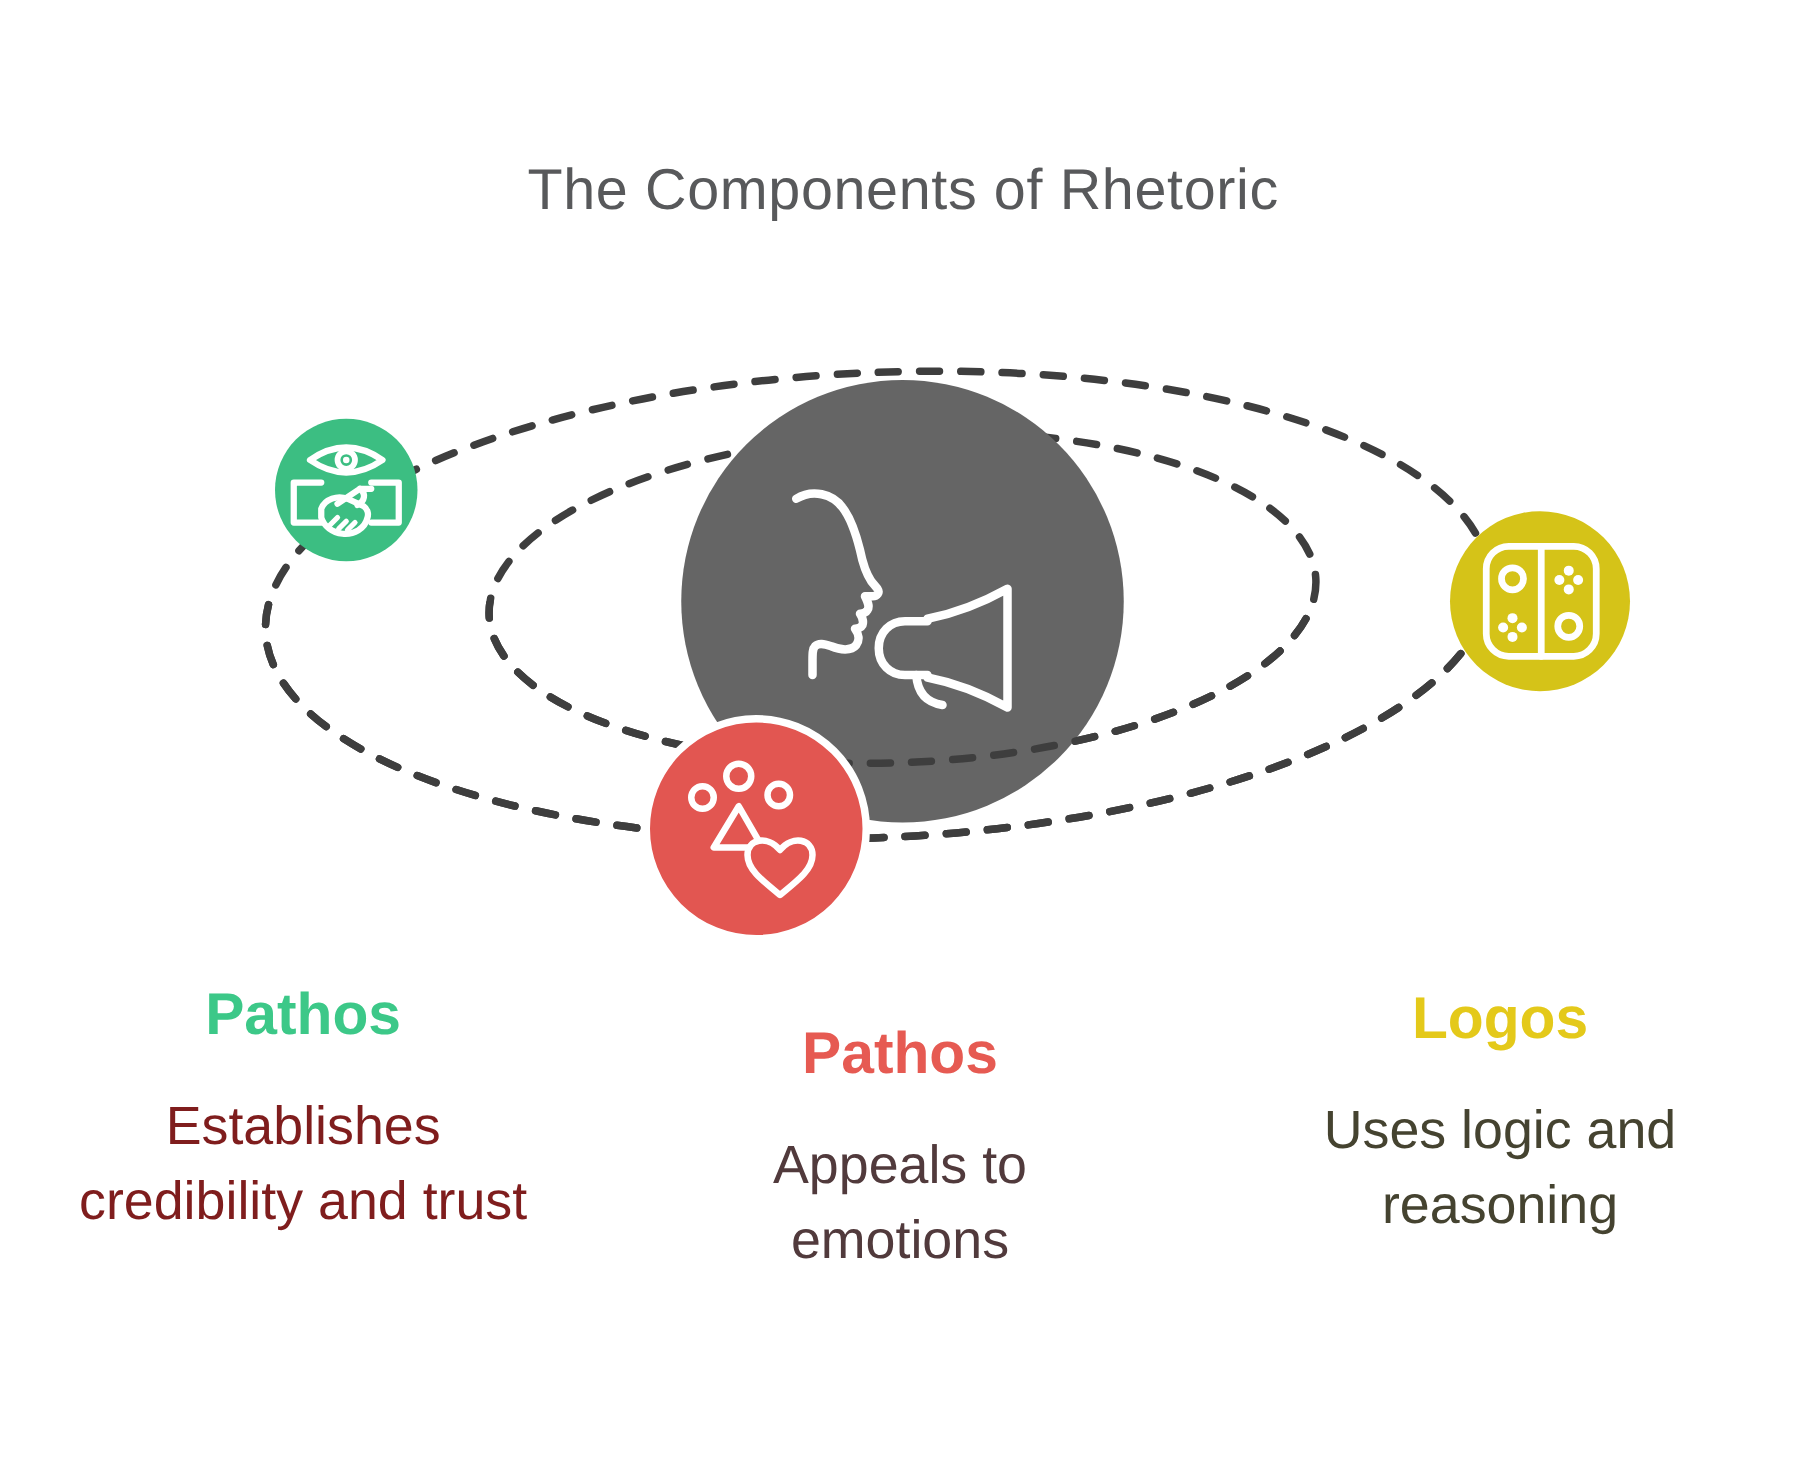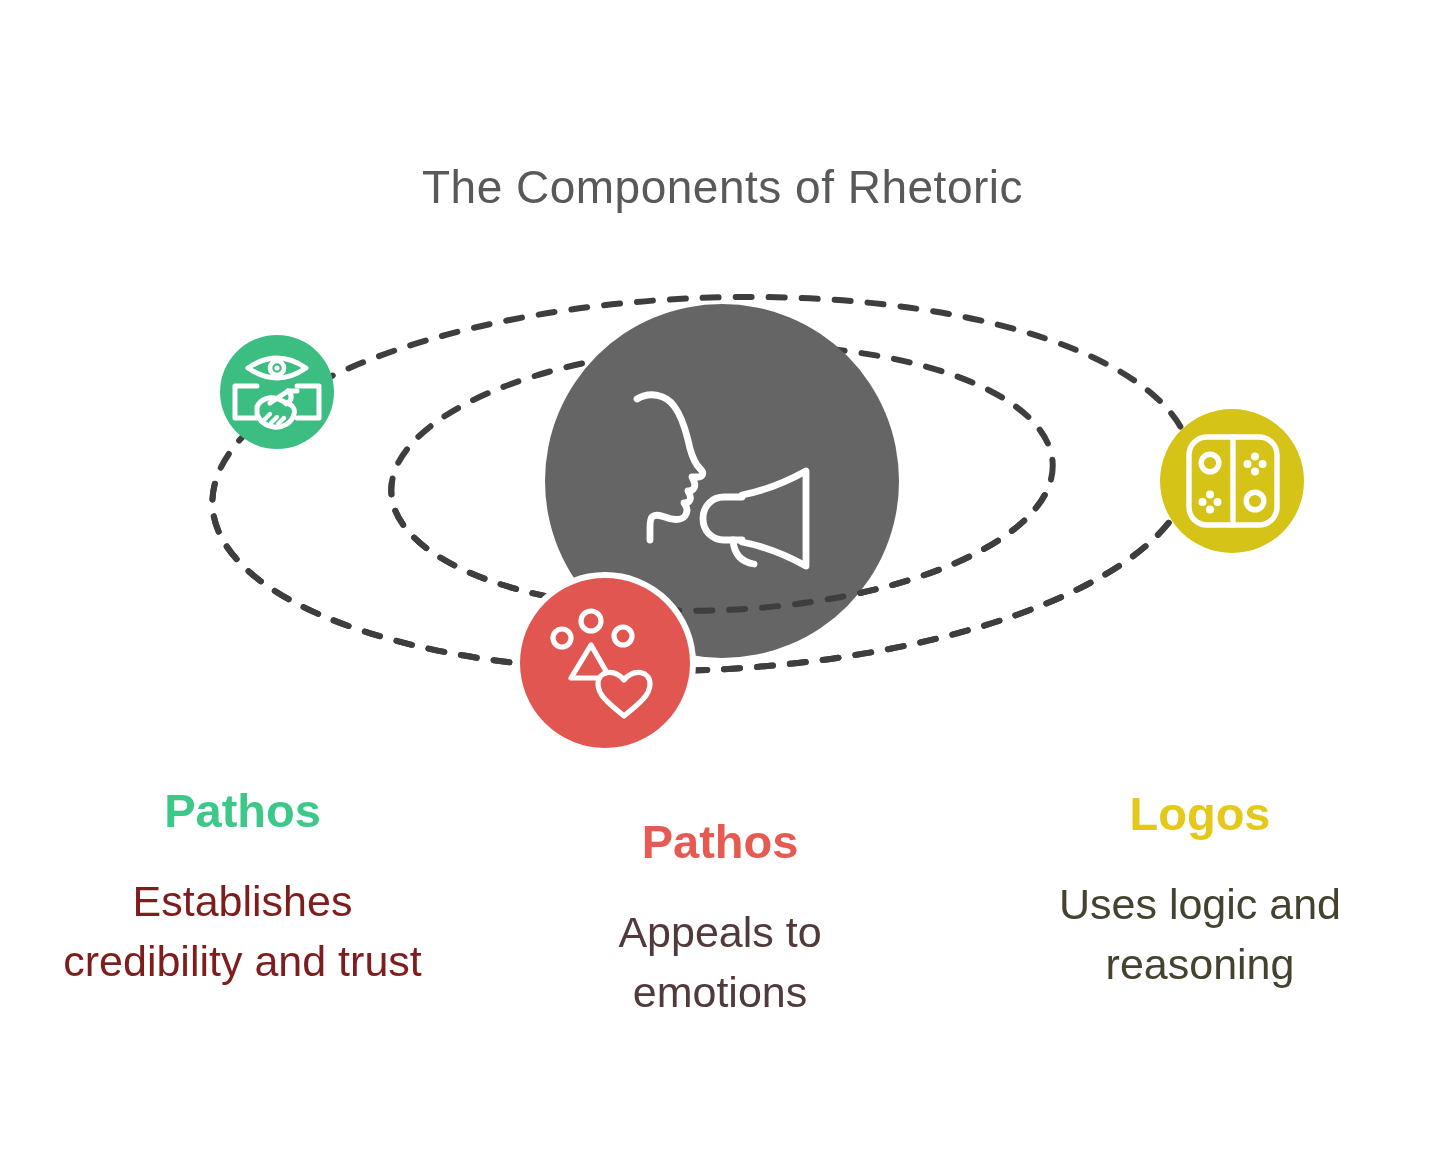--- a/index.html
+++ b/index.html
@@ -152,21 +152,21 @@
         <path d="M 591,645 L 571,678 L 610,678 Z"></path>
         <path d="M 624,716
                  C 608,703 598,695 598,684
                  C 598,671 614,668 624,680
                  C 634,668 650,671 650,684
                  C 650,695 640,703 624,716 Z" fill="#E25651"></path>
       </g>
     </g>
   </svg>
 
-  <div class="title" style="color: rgb(88, 89, 91); margin-top: 36px;">The Components of Rhetoric</div>
+  <div class="title" style="color: rgb(88, 89, 91);">The Components of Rhetoric</div>
 
   <div class="col" id="ethos-col">
     <div class="label" style="color: rgb(60, 200, 136);">Pathos</div>
     <div class="desc" style="color: #7f1d1d;">Establishes credibility and trust</div>
   </div>
 
   <div class="col" id="logos-col">
     <div class="label" style="color: rgb(228, 201, 26);">Logos</div>
     <div class="desc" style="color: rgb(69, 67, 48);">Uses logic and reasoning</div>
   </div>

